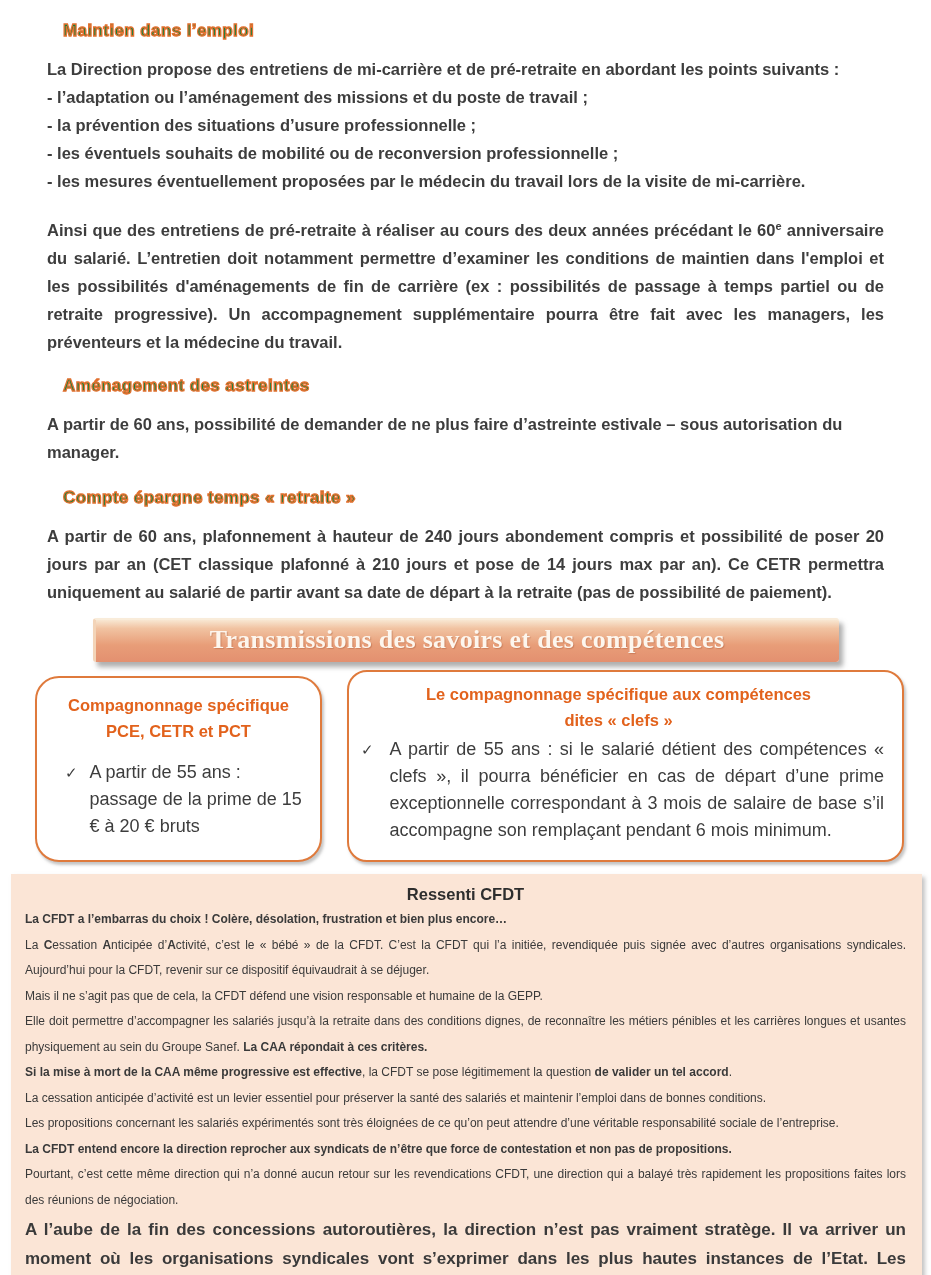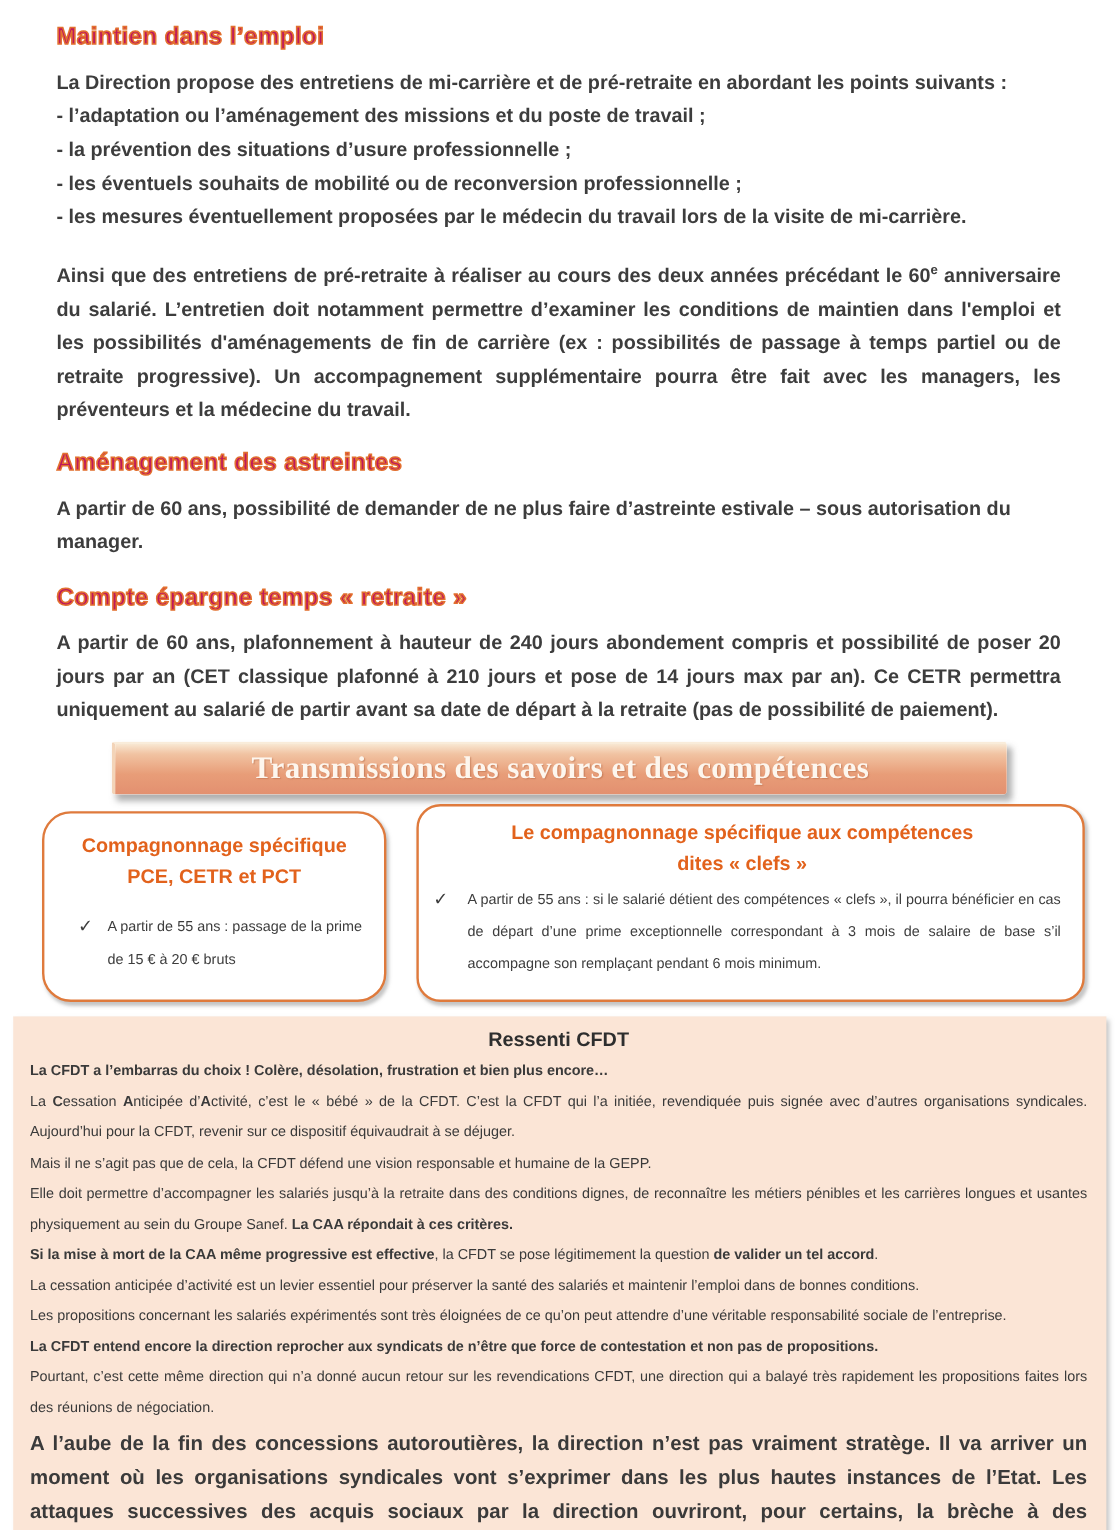--- a/index.html
+++ b/index.html
@@ -8,25 +8,25 @@
     width: 931px; height: 1275px; overflow: hidden;
     font-family: "Liberation Sans", sans-serif;
     color: #3d3d3d;
     position: relative;
   }
   .page { width: 931px; height: 1275px; position: relative; }
   .content { padding: 16px 47px 0 47px; }
 
   
   .fancy-heading {
-    font-size: 20px; font-weight: bold; letter-spacing: 0.4px;
-    color: #be185d;
+    font-size: 17px; font-weight: bold; letter-spacing: 0.4px;
+    color: #15803d;
     -webkit-text-stroke: 1.3px #e2702f;
     text-shadow: 0 1px 0 rgba(255,255,255,0.6);
-    margin: 0 0 9px 0;
+    margin: 0 0 9px 16px;
     line-height: 30px;
   }
   .h2-space { margin-top: 15px; }
   .h3-space { margin-top: 17px; }
 
   p.body-text, .bullet-line {
     font-size: 16.5px; line-height: 28px; color: #3d3d3d; font-weight: bold;
   }
   p.justify { text-align: justify; }
   .after-bullets { margin-top: 21px; }
@@ -56,21 +56,21 @@
     background: #ffffff;
     border: 2.5px solid #df7a3c;
     box-shadow: 2px 3px 3px rgba(150,150,150,0.55);
   }
   .box-left { width: 287px; border-radius: 24px; margin-top: 9px; padding: 14px 12px 20px 12px; }
   .box-right { flex: 1; border-radius: 20px; padding: 9px 18px 16px 4px; }
   .box-title { font-size: 16.5px; font-weight: bold; color: #e2621c; text-align: center; line-height: 26px; }
   .box-bullet { display: flex; gap: 12px; margin-top: 15px; padding: 0 2px 0 16px; }
   .box-right .box-bullet { margin-top: 3px; padding: 0 0 0 8px; gap: 16px; }
   .check-icon { font-size: 15px; color: #3d3d3d; line-height: 27px; }
-  .box-bullet-text { font-size: 12px; line-height: 27px; color: #3d3d3d; }
+  .box-bullet-text { font-size: 18px; line-height: 27px; color: #3d3d3d; }
   .box-right .box-bullet-text { text-align: justify; }
 
   
   .ressenti {
     margin: 12px 9px 0 11px;
     background: #fbe5d6;
     padding: 7px 16px 12px 14px;
     box-shadow: 3px 3px 4px rgba(140,140,140,0.5);
   }
   .ressenti-title { text-align: center; font-weight: bold; font-size: 16.5px; color: #2e2e2e; line-height: 26px; }

